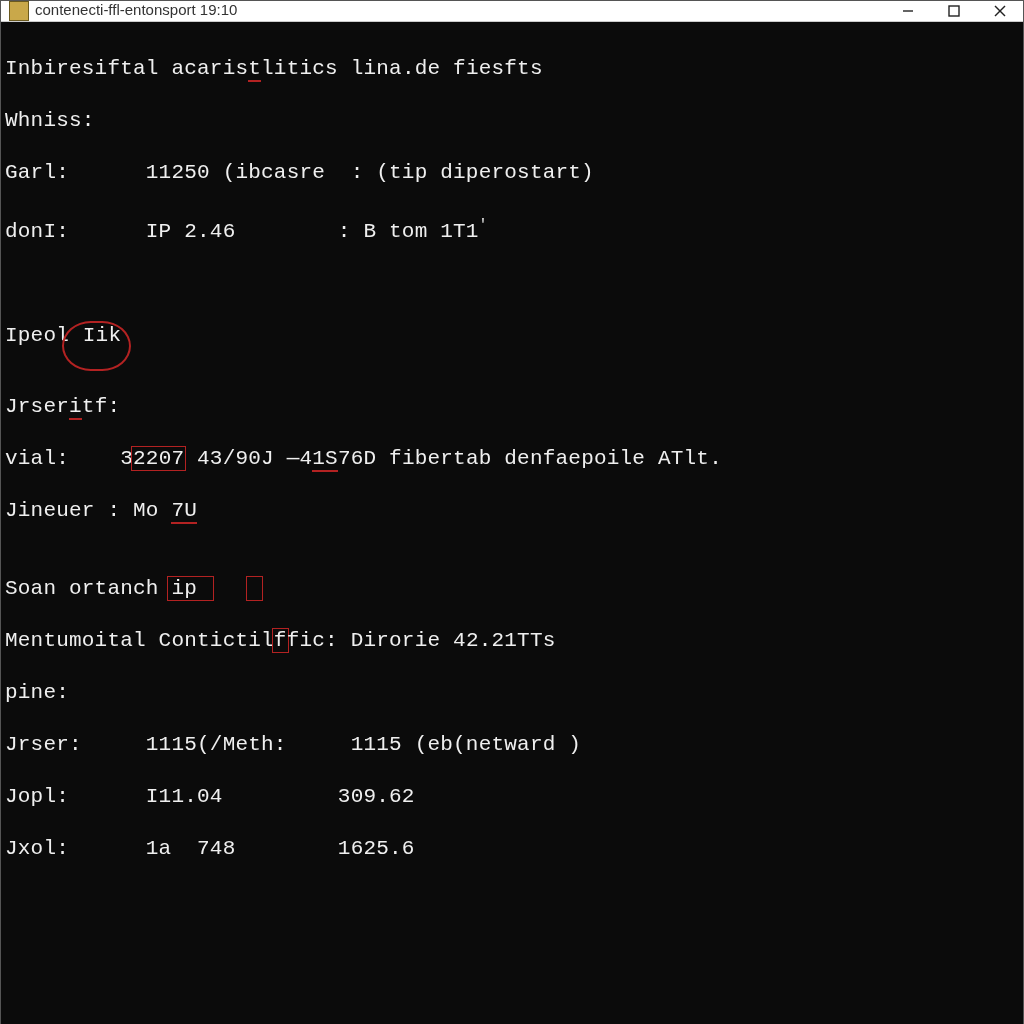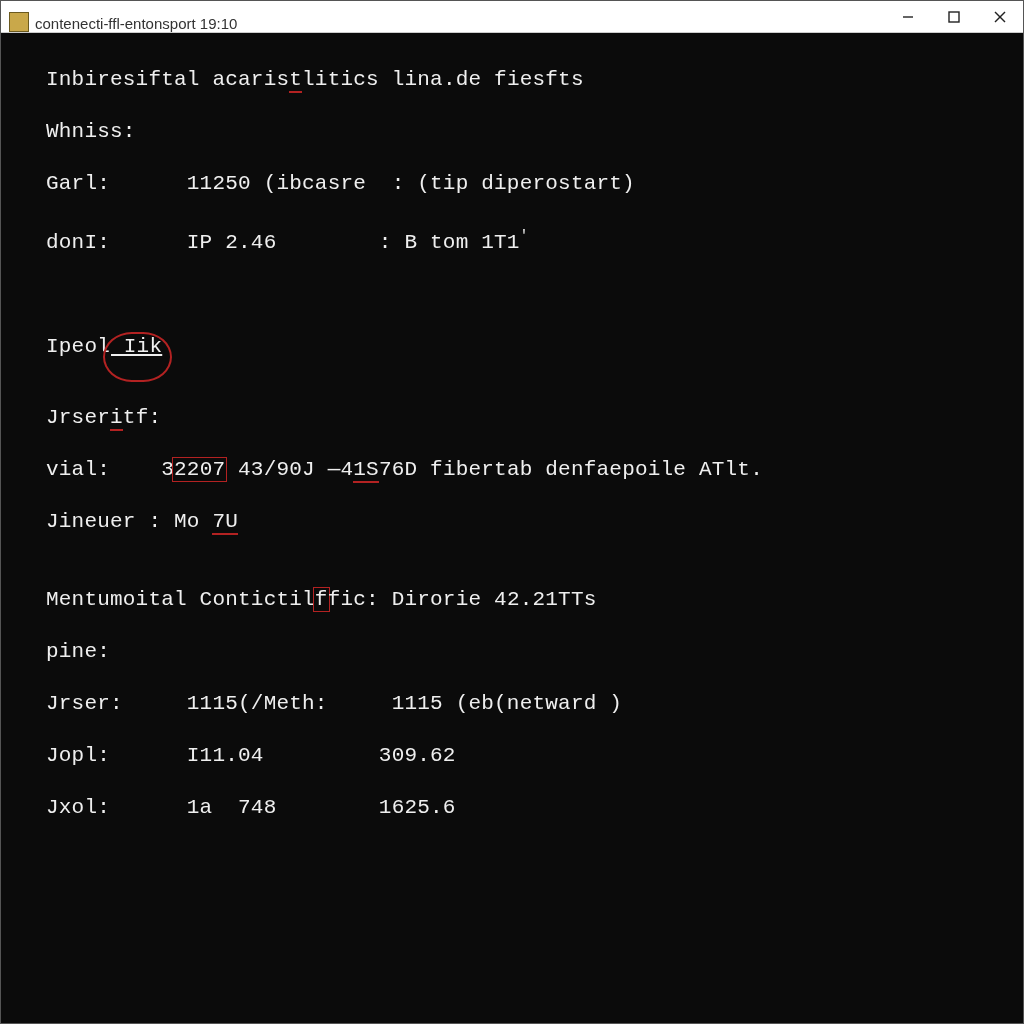--- a/index.html
+++ b/index.html
@@ -1,46 +1,45 @@
 <!DOCTYPE html>
 <html><head>
 <meta charset="utf-8">
 <style>
   * { margin: 0; padding: 0; box-sizing: border-box; }
   html, body { width: 1024px; height: 1024px; overflow: hidden; font-family: 'Segoe UI', Tahoma, sans-serif; background: #fff; }
   .window { width: 1024px; height: 1024px; display: flex; flex-direction: column; border: 1px solid #555; }
-  .titlebar { height: 32px; background: #fff; display: flex; align-items: flex-end; border-bottom: 1px solid #ccc; }
+  .titlebar { height: 32px; background: #fff; display: flex; align-items: flex-start; border-bottom: 1px solid #ccc; }
   .titlebar .icon-box { width: 20px; height: 20px; margin: 0 6px 0 8px; background: #c9a84a; border: 1px solid #6b5a1f; }
   .titlebar .title { flex: 1; font-size: 15px; color: #333; }
   .winbtns { display: flex; height: 100%; }
   .winbtn { width: 46px; display: flex; align-items: center; justify-content: center; }
   .winbtn svg { width: 14px; height: 14px; }
   .winbtn.close svg { width: 16px; height: 16px; }
   .client { flex: 1; display: flex; background: #0b0b0b; position: relative; }
   .terminal {
     flex: 1;
     padding: 8px 8px 8px 4px;
     color: #efefef;
     font-family: "Consolas", "Courier New", monospace;
     font-size: 21px;
     line-height: 26px;
     white-space: pre;
     letter-spacing: 0.2px;
     position: relative;
   }
-  .line { display: block; margin-left: 41px; }
+  .line { display: block; }
   .redbox { border: 1.5px solid #b32222; padding: 0 1px; margin: -1px -2px; }
   .redbox-wide { border: 1.5px solid #b32222; padding: 0 3px; margin: -1px -4px; }
   .redcircle {
     border: 2px solid #b32222;
     border-radius: 50% / 60%;
     padding: 0 8px 20px 6px;
     margin: -2px -9px -3px -7px;
     display: inline-block;
-    text-decoration: underline;
   }
   .redul { border-bottom: 2px solid #b32222; padding-bottom: 0; }
   .tiny-caret { font-size: 14px; vertical-align: super; }
 </style>
 </head>
 <body>
 
 <div class="window">
   <div class="titlebar">
     <div class="icon-box"></div>
@@ -71,20 +70,21 @@
 <span class="line">Whniss:</span>
 <span class="line">Garl:      11250 (ibcasre  : (tip diperostart)</span>
 <span class="line"><span>donI:      IP 2.46        : B tom 1T1</span><span class="tiny-caret">'</span></span>
 <span class="line"></span>
 <span class="line"></span>
 <span class="line"><span>Ipeol</span><span class="redcircle"> Iik</span></span>
 <span class="line"><span>Jrser</span><span class="redul">i</span><span>tf:</span></span>
 <span class="line"><span>vial:    3</span><span class="redbox">2207</span><span> 43/90J —4</span><span class="redul">1S</span><span>76D fibertab denfaepoile ATlt.</span></span>
 <span class="line"><span>Jineu</span><span>er : Mo </span><span class="redul">7U</span></span>
 <span class="line"></span>
+<span class="line"><span>Soan ortanch </span><span class="redbox-wide">ip </span><span>   </span><span class="redbox"> </span></span>
 <span class="line"><span>Mentumoital Contictil</span><span class="redbox">f</span><span>fic: Dirorie 42.21TTs</span></span>
 <span class="line">pine:</span>
 <span class="line">Jrser:     1115(/Meth:     1115 (eb(netward )</span>
 <span class="line">Jopl:      I11.04         309.62</span>
 <span class="line">Jxol:      1a  748        1625.6</span>
 <span class="line"></span>
 
 <span class="line"></span>
 
     </div>

